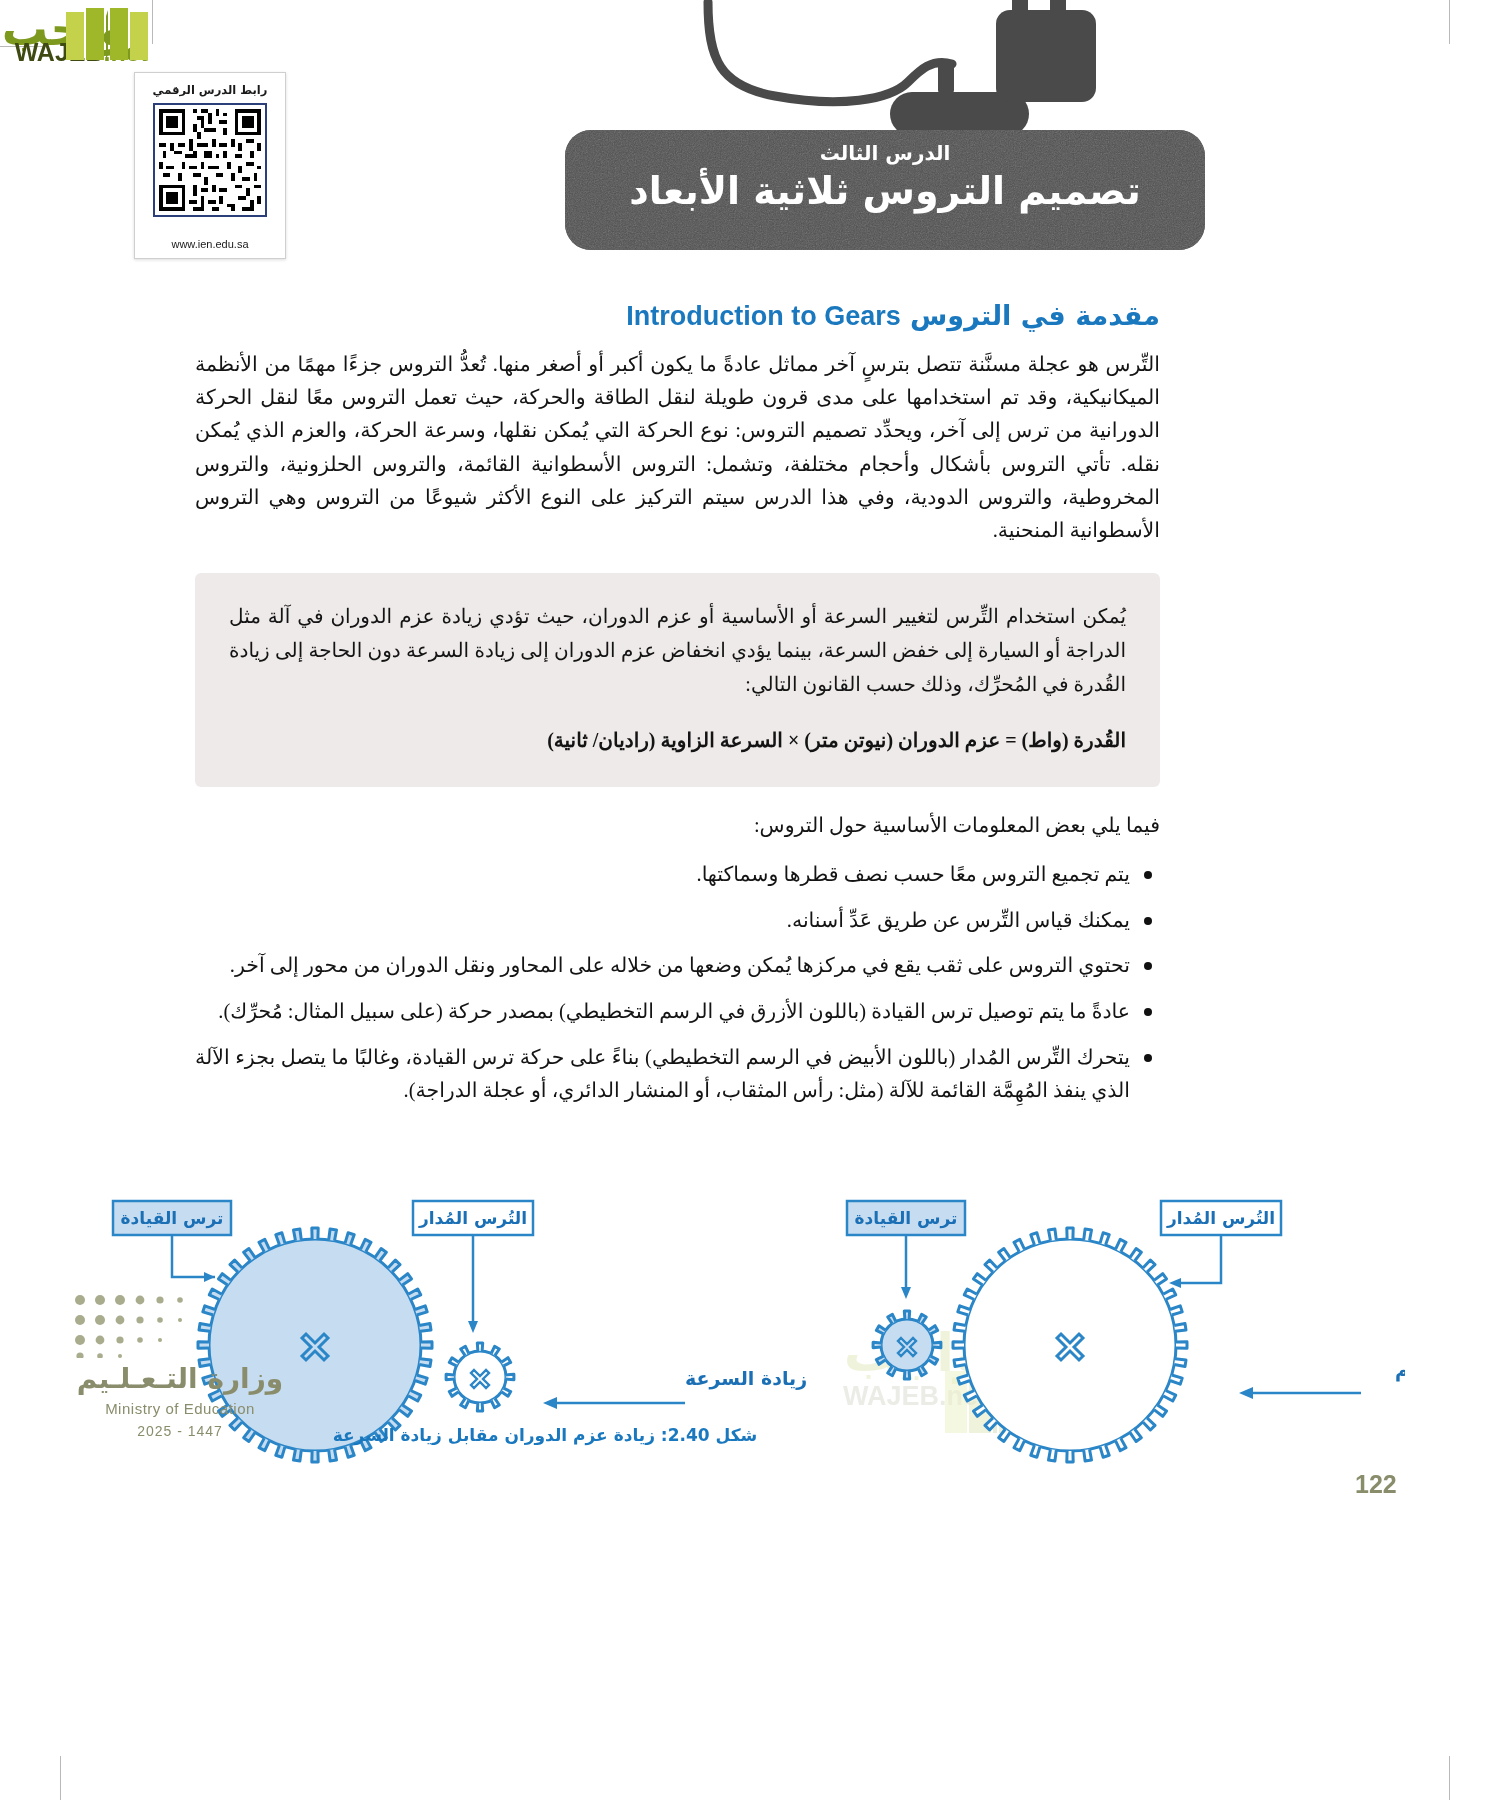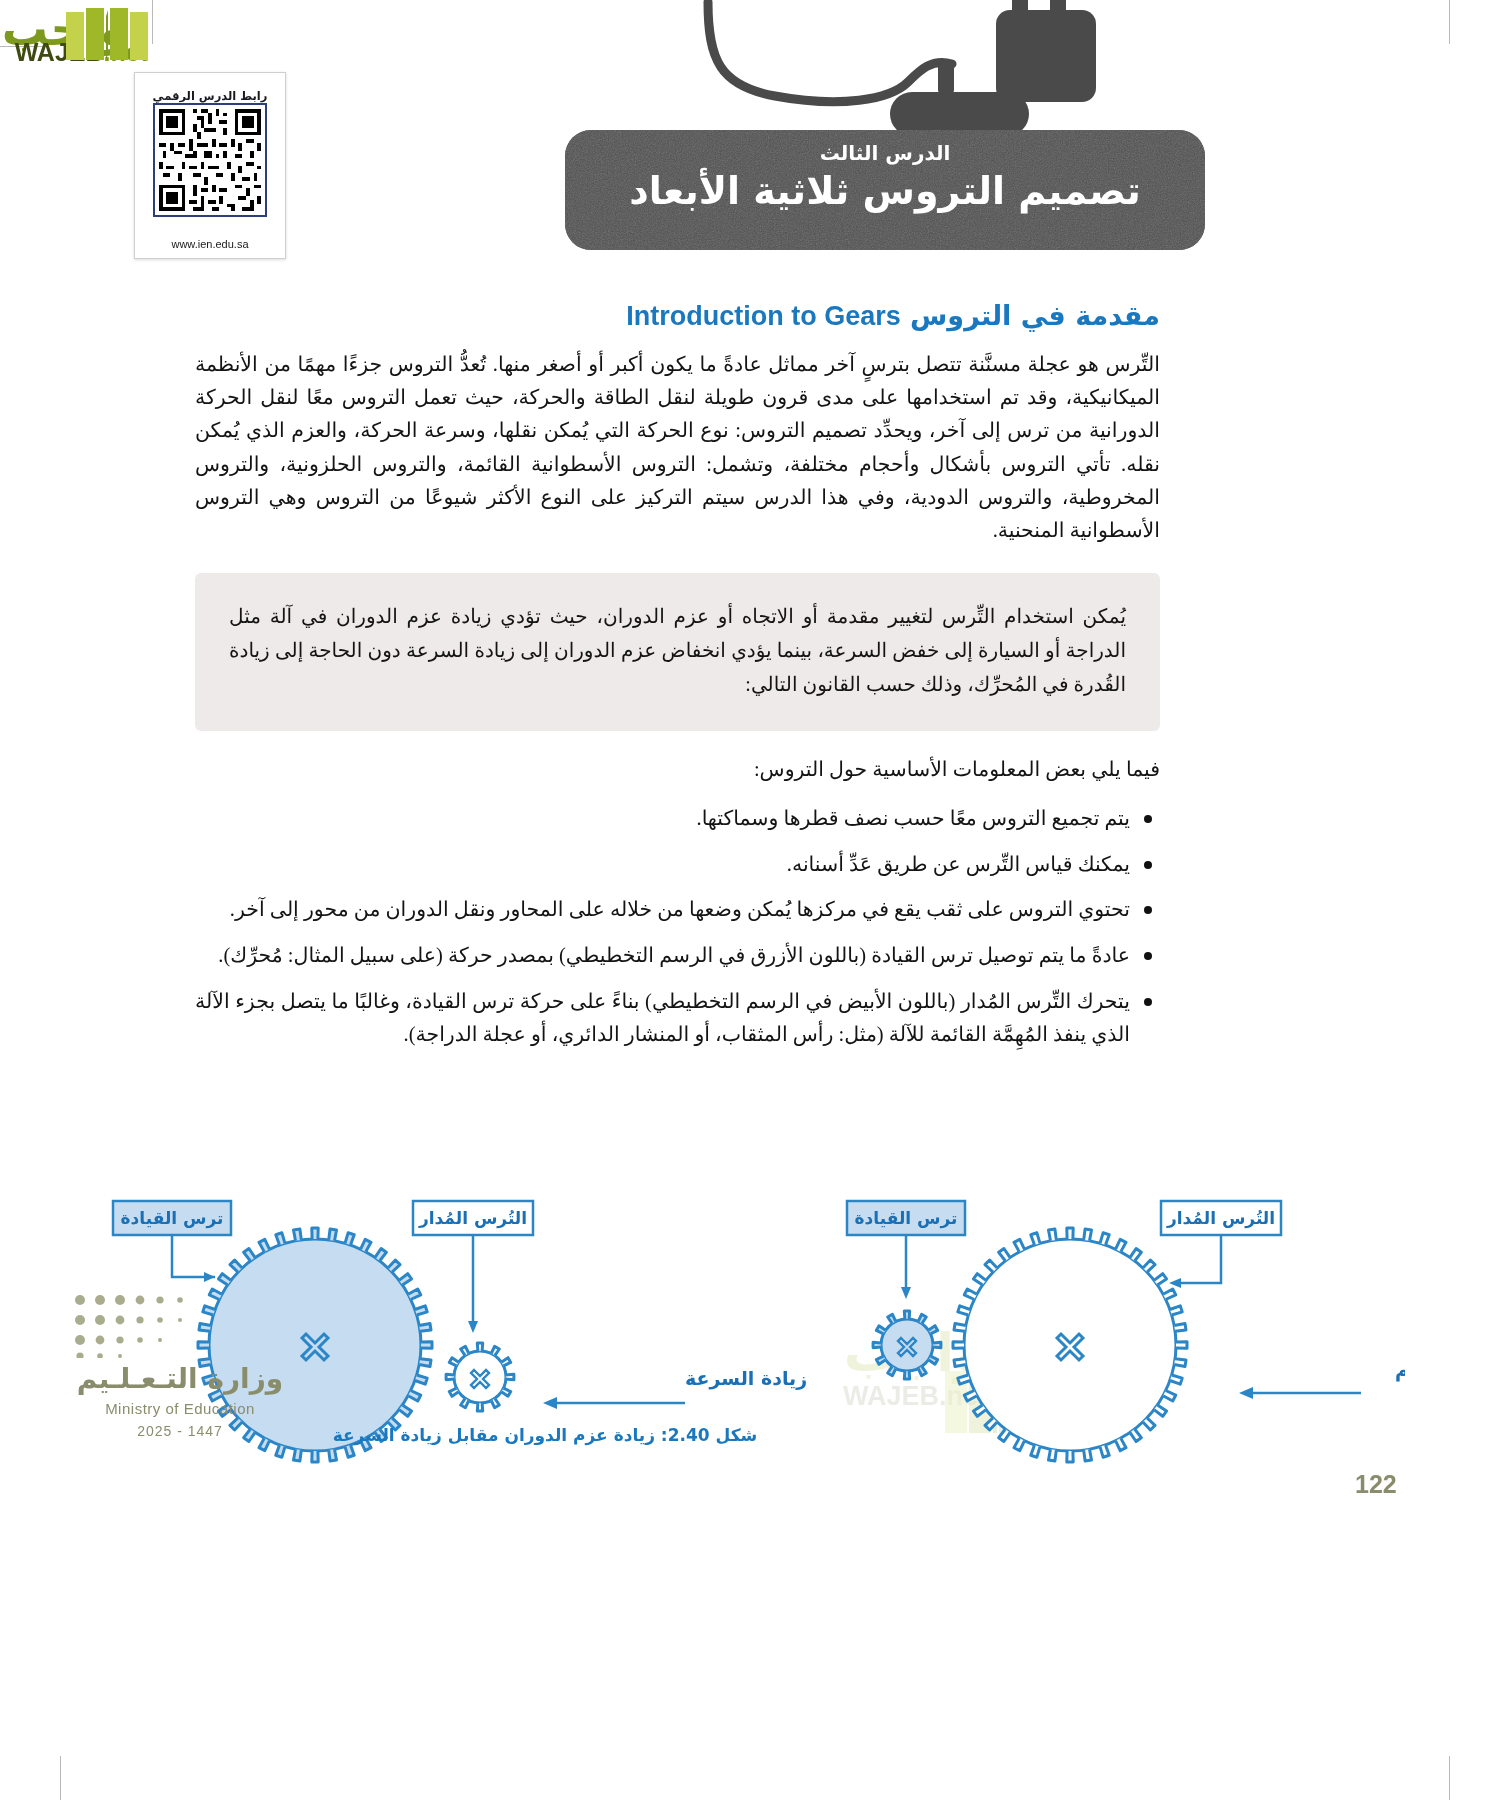--- a/index.html
+++ b/index.html
@@ -27,21 +27,21 @@
   }
   .wm-sub .dot{color:#7d9a1e;}
   .wm-book{position:absolute;left:55px;top:2px;width:90px;height:60px;}
 
   
   .qr-card{
     position:absolute;left:134px;top:72px;width:150px;height:185px;
     background:#ffffff;border:1px solid #cfcfcf;box-shadow:0 1px 3px rgba(0,0,0,.14);
   }
   .qr-title{
-    position:absolute;top:16px;right:8px;left:8px;text-align:center;
+    position:absolute;top:10px;right:8px;left:8px;text-align:center;
     font-size:11.5px;font-weight:bold;color:#1a1a1a;
     font-family:"DejaVu Sans",sans-serif;direction:rtl;
   }
   .qr-img{
     position:absolute;top:30px;left:50%;transform:translateX(-50%);
     width:110px;height:110px;border:2px solid #2b3f7a;background:#fff;
   }
   .qr-url{
     position:absolute;bottom:8px;left:0;right:0;text-align:center;
     font-size:11px;color:#1a1a1a;font-family:"Liberation Sans",sans-serif;direction:ltr;
@@ -306,21 +306,22 @@
   <div class="content">
 
     <h2 class="sec-head">
       <span>مقدمة في التروس</span>
       <span class="en">Introduction to Gears</span>
     </h2>
 
     <p class="body-p">التِّرس هو عجلة مسنَّنة تتصل بترسٍ آخر مماثل عادةً ما يكون أكبر أو أصغر منها. تُعدُّ التروس جزءًا مهمًا من الأنظمة الميكانيكية، وقد تم استخدامها على مدى قرون طويلة لنقل الطاقة والحركة، حيث تعمل التروس معًا لنقل الحركة الدورانية من ترس إلى آخر، ويحدِّد تصميم التروس: نوع الحركة التي يُمكن نقلها، وسرعة الحركة، والعزم الذي يُمكن نقله. تأتي التروس بأشكال وأحجام مختلفة، وتشمل: التروس الأسطوانية القائمة، والتروس الحلزونية، والتروس المخروطية، والتروس الدودية، وفي هذا الدرس سيتم التركيز على النوع الأكثر شيوعًا من التروس وهي التروس الأسطوانية المنحنية.</p>
 
     <div class="fbox">
-      <p>يُمكن استخدام التِّرس لتغيير مقدمة أو الاتجاه أو عزم الدوران، حيث تؤدي زيادة عزم الدوران في آلة مثل الدراجة أو السيارة إلى خفض السرعة، بينما يؤدي انخفاض عزم الدوران إلى زيادة السرعة دون الحاجة إلى زيادة القُدرة في المُحرِّك، وذلك حسب القانون التالي:</p>
+      <p>يُمكن استخدام التِّرس لتغيير السرعة أو الأساسية أو عزم الدوران، حيث تؤدي زيادة عزم الدوران في آلة مثل الدراجة أو السيارة إلى خفض السرعة، بينما يؤدي انخفاض عزم الدوران إلى زيادة السرعة دون الحاجة إلى زيادة القُدرة في المُحرِّك، وذلك حسب القانون التالي:</p>
+      <p class="formula1">القُدرة (واط) = عزم الدوران (نيوتن متر) × السرعة الزاوية (راديان/ ثانية)</p>
       <svg class="wm-center" viewBox="0 0 330 160">
         <text x="165" y="58" text-anchor="middle" font-size="52" font-weight="bold" fill="#9fb82a" font-family="DejaVu Sans, sans-serif" opacity=".55">واجب</text>
         <text x="165" y="92" text-anchor="middle" font-size="27" font-weight="bold" fill="#8a8d6b" font-family="Liberation Sans, sans-serif" opacity=".55">WAJEB.net</text>
         <g opacity=".55">
           <path d="M195 58 h22 v62 h-22 z" fill="#c3d24a"></path>
           <path d="M219 54 h22 v66 h-22 z" fill="#9fb82a"></path>
           <path d="M243 58 h4 v62 h-4 z" fill="#7d9a1e"></path>
           <path d="M249 54 h22 v66 h-22 z" fill="#9fb82a"></path>
           <path d="M273 58 h22 v62 h-22 z" fill="#c3d24a"></path>
         </g>

